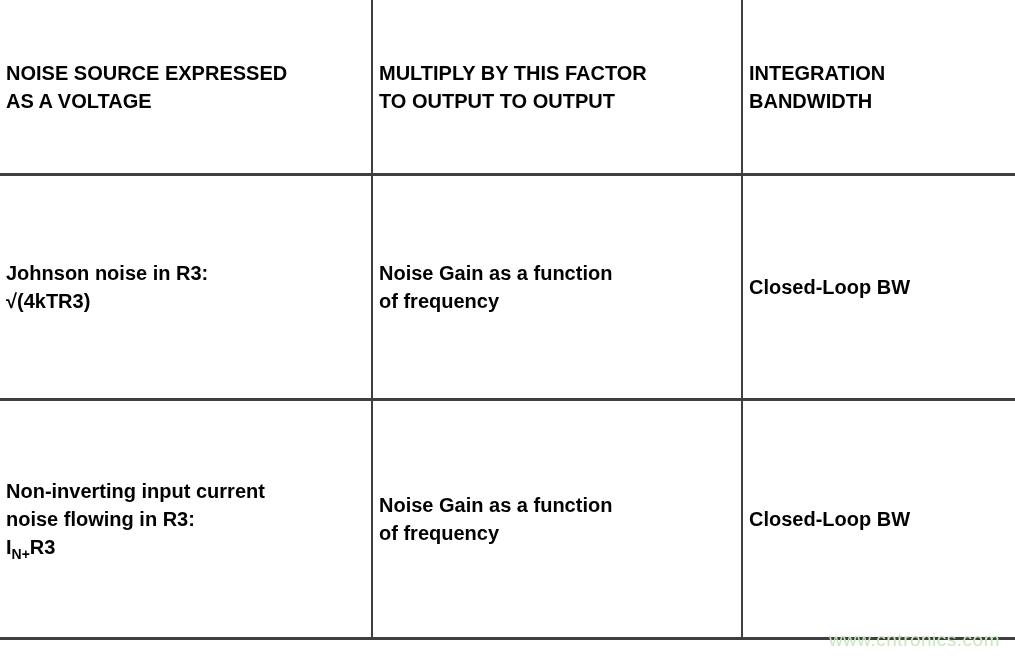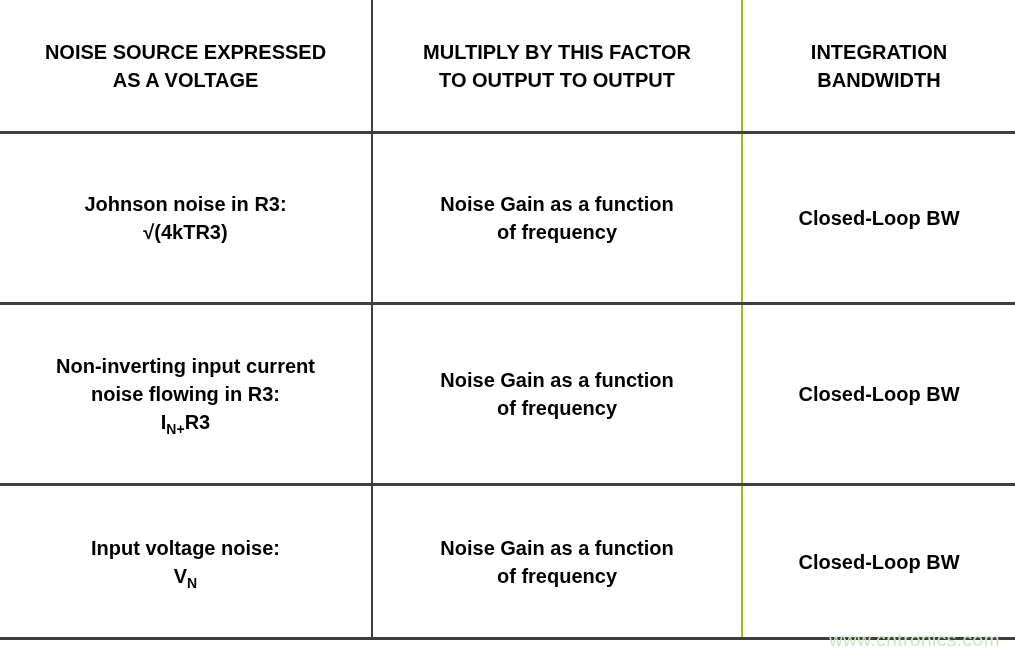--- a/index.html
+++ b/index.html
@@ -25,30 +25,30 @@
   .noise-table col.c3 { width: 273px; }
   .noise-table tr {
     border-bottom: 3px solid #3f3f3f;
   }
   .noise-table tr.last-row {
     border-bottom: none;
   }
   .noise-table th,
   .noise-table td {
     padding: 7px 6px;
-    text-align: center;
+    text-align: left;
     vertical-align: middle;
     font-weight: bold;
     color: #000000;
     font-size: 20px;
     line-height: 28px;
   }
   .noise-table .mid {
     border-left: 2px solid #3f3f3f;
-    border-right: 2px solid #84cc16;
+    border-right: 2px solid #404040;
   }
   .noise-table tr.hdr { height: 77px; }
   .noise-table tr.r1  { height: 99px; }
   .noise-table tr.r2  { height: 105px; }
   .noise-table tr.r3  { height: 89px; }
   .noise-table tr.r4  { height: 80px; }
   .noise-table tr.r5  { height: 90px; }
   sub.fsub {
     font-size: 70%;
     font-weight: bold;
@@ -107,30 +107,19 @@
       <div>noise flowing in R3:</div>
       <div class="formula"><span>I</span><sub class="fsub">N+</sub><span>R3</span></div>
     </td>
     <td class="mid">
       <div>Noise Gain as a function</div>
       <div>of frequency</div>
     </td>
     <td>Closed-Loop BW</td>
   </tr>
 
-  <tr class="r3">
-    <td>
-      <div>Input voltage noise:</div>
-      <div class="formula"><span>V</span><sub class="fsub">N</sub></div>
-    </td>
-    <td class="mid">
-      <div>Noise Gain as a function</div>
-      <div>of frequency</div>
-    </td>
-    <td>Closed-Loop BW</td>
-  </tr>
 
 
 
 </tbody>
   </table>
 
 <div class="watermark">www.cntronics.com</div>
 
 </body></html>

